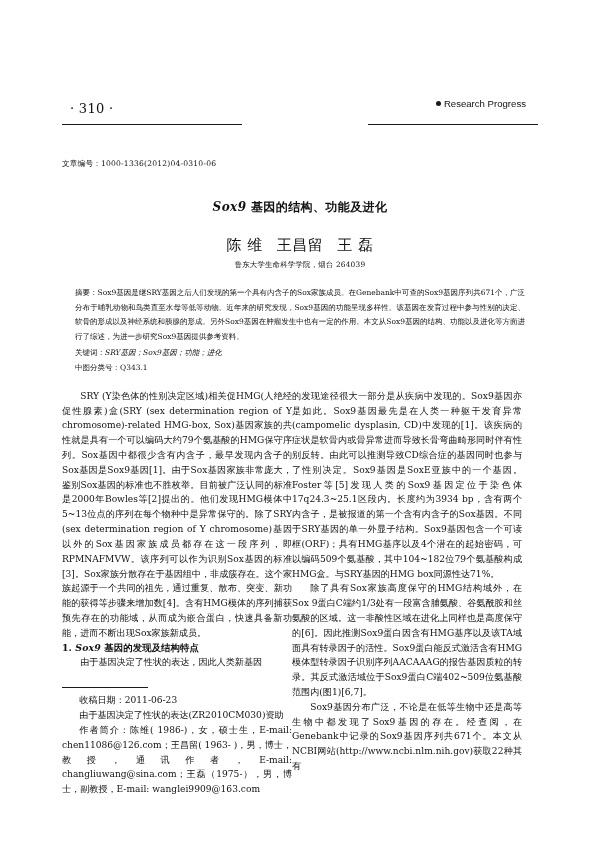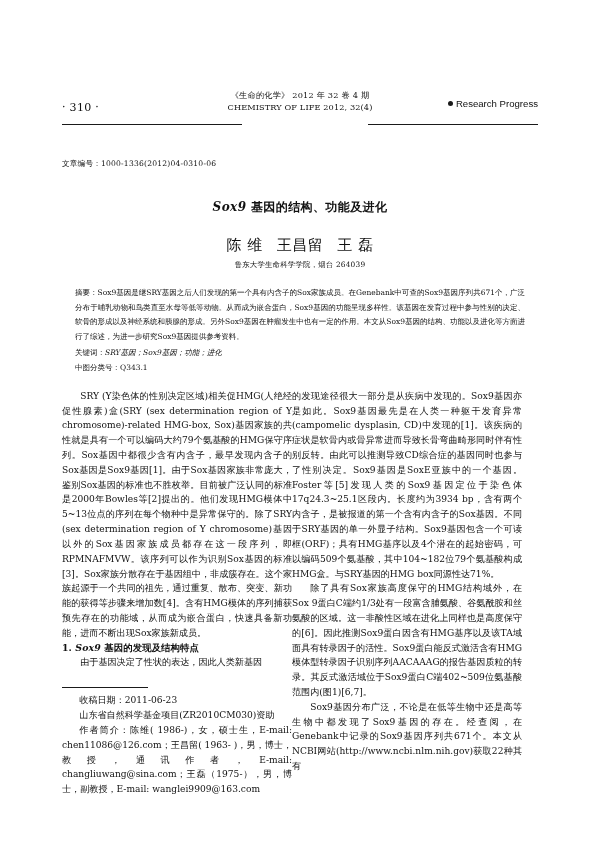--- a/index.html
+++ b/index.html
@@ -41,28 +41,28 @@
     letter-spacing: 0.2px;
     white-space: nowrap;
   }
   .runhead-en {
     font-size: 8.2px;
     letter-spacing: 0.1px;
     white-space: nowrap;
   }
   .runhead-pageno {
     position: absolute;
-    left: 0;
+    left: 8px;
     top: 6px;
-    font-size: 11px;
+    font-size: 13px;
     letter-spacing: 0.3px;
   }
   .runhead-right {
     position: absolute;
-    right: 0;
+    right: 12px;
     top: 3px;
     font-family: "Liberation Sans", sans-serif;
     font-size: 9.6px;
     white-space: nowrap;
     text-align: center;
   }
   .runhead-dot {
     display: inline-block;
     width: 5px;
     height: 5px;
@@ -178,56 +178,52 @@
   .footnote p { margin: 0; }
   .footnote p.ind { text-indent: 1.9em; }
 </style>
 </head>
 <body>
 
 <div class="page">
 
   <div class="runhead">
     <div class="runhead-pageno">· 310 ·</div>
-    <div class="runhead-center">
-      <div class="runhead-cn">《生命的化学》 2012 年 32 卷 4 期</div>
-      <div class="runhead-en">CHEMISTRY OF LIFE 2012,  32(4)</div>
-    </div>
     <div class="runhead-right">
       <span class="runhead-dot"></span><span>Research Progress</span>
     </div>
     <div class="rule-left"></div>
     <div class="rule-right"></div>
   </div>
 
   <div class="artnum">文章编号：1000-1336(2012)04-0310-06</div>
 
   <div class="title"><span class="it">Sox9</span><span> 基因的结构、功能及进化</span></div>
 
   <div class="authors"><span>陈 维</span><span>王昌留</span><span>王 磊</span></div>
 
   <div class="affil">鲁东大学生命科学学院，烟台 264039</div>
 
   <div class="abstract-block">
-    <div><span class="lbl">摘要：</span><span>Sox9基因是继SRY基因之后人们发现的第一个具有内含子的Sox家族成员。在Genebank中可查的Sox9基因序列共671个，广泛分布于哺乳动物和鸟类直至水母等低等动物。从而成为嵌合蛋白，Sox9基因的功能呈现多样性。该基因在发育过程中参与性别的决定、软骨的形成以及神经系统和胰腺的形成。另外Sox9基因在肿瘤发生中也有一定的作用。本文从Sox9基因的结构、功能以及进化等方面进行了综述，为进一步研究Sox9基因提供参考资料。</span></div>
+    <div><span class="lbl">摘要：</span><span>Sox9基因是继SRY基因之后人们发现的第一个具有内含子的Sox家族成员。在Genebank中可查的Sox9基因序列共671个，广泛分布于哺乳动物和鸟类直至水母等低等动物。近年来的研究发现，Sox9基因的功能呈现多样性。该基因在发育过程中参与性别的决定、软骨的形成以及神经系统和胰腺的形成。另外Sox9基因在肿瘤发生中也有一定的作用。本文从Sox9基因的结构、功能以及进化等方面进行了综述，为进一步研究Sox9基因提供参考资料。</span></div>
     <div class="kw"><span class="lbl">关键词：</span><span class="it">SRY基因；Sox9基因；功能；进化</span></div>
     <div class="clc"><span class="lbl">中图分类号：</span><span>Q343.1</span></div>
   </div>
 
   <div class="columns">
 
     <div class="col">
       <p class="indent">SRY (Y染色体的性别决定区域)相关促HMG(人绝经促性腺素)盒(SRY (sex determination region of Y chromosome)-related HMG-box, Sox)基因家族的共性就是具有一个可以编码大约79个氨基酸的HMG保守序列。Sox基因中都很少含有内含子，最早发现内含子的Sox基因是Sox9基因[1]。由于Sox基因家族非常庞大，鉴别Sox基因的标准也不胜枚举。目前被广泛认同的标准是2000年Bowles等[2]提出的。他们发现HMG模体中5~13位点的序列在每个物种中是异常保守的。除了SRY (sex determination region of Y chromosome)基因以外的Sox基因家族成员都存在这一段序列，即RPMNAFMVW。该序列可以作为识别Sox基因的标准[3]。Sox家族分散存在于基因组中，非成簇存在。这个家族起源于一个共同的祖先，通过重复、散布、突变、新功能的获得等步骤来增加数[4]。含有HMG模体的序列捕获预先存在的功能域，从而成为嵌合蛋白，快速具备新功能，进而不断出现Sox家族新成员。</p>
       <div class="sec-head"><span>1. </span><span class="it">Sox9</span><span> 基因的发现及结构特点</span></div>
       <p class="indent">由于基因决定了性状的表达，因此人类新基因</p>
 
       <div class="footnote">
         <div class="footnote-rule"></div>
         <p class="ind"><span>收稿日期：</span><span>2011-06-23</span></p>
-        <p class="ind">山东省自然科学基金项目(ZR2010CM030)资助</p>
+        <p class="ind">由于基因决定了性状的表达(ZR2010CM030)资助</p>
         <p class="ind"><span>作者简介：</span><span>陈维( 1986-)，女，硕士生，E-mail: chen11086@126.com；王昌留( 1963- )，男，博士，教授，通讯作者，E-mail: changliuwang@sina.com；王磊（1975-），男，博士，副教授，E-mail: wanglei9909@163.com</span></p>
       </div>
     </div>
 
     <div class="col">
       <p>的发现途径很大一部分是从疾病中发现的。Sox9基因亦是如此。Sox9基因最先是在人类一种躯干发育异常(campomelic dysplasin, CD)中发现的[1]。该疾病的症状是软骨内或骨异常进而导致长骨弯曲畸形同时伴有性别反转。由此可以推测导致CD综合症的基因同时也参与了性别决定。Sox9基因是SoxE亚族中的一个基因。Foster等[5]发现人类的Sox9基因定位于染色体17q24.3~25.1区段内。长度约为3934 bp，含有两个内含子，是被报道的第一个含有内含子的Sox基因。不同于SRY基因的单一外显子结构。Sox9基因包含一个可读框(ORF)；具有HMG基序以及4个潜在的起始密码，可以编码509个氨基酸，其中104~182位79个氨基酸构成HMG盒。与SRY基因的HMG box同源性达71%。</p>
       <p class="indent">除了具有Sox家族高度保守的HMG结构域外，在Sox 9蛋白C端约1/3处有一段富含脯氨酸、谷氨酰胺和丝氨酸的区域。这一非酸性区域在进化上同样也是高度保守的[6]。因此推测Sox9蛋白因含有HMG基序以及该TA域面具有转录因子的活性。Sox9蛋白能反式激活含有HMG模体型转录因子识别序列AACAAAG的报告基因质粒的转录。其反式激活域位于Sox9蛋白C端402~509位氨基酸范围内(图1)[6,7]。</p>
       <p class="indent">Sox9基因分布广泛，不论是在低等生物中还是高等生物中都发现了Sox9基因的存在。经查阅，在Genebank中记录的Sox9基因序列共671个。本文从NCBI网站(http://www.ncbi.nlm.nih.gov)获取22种其有</p>
     </div>
 

